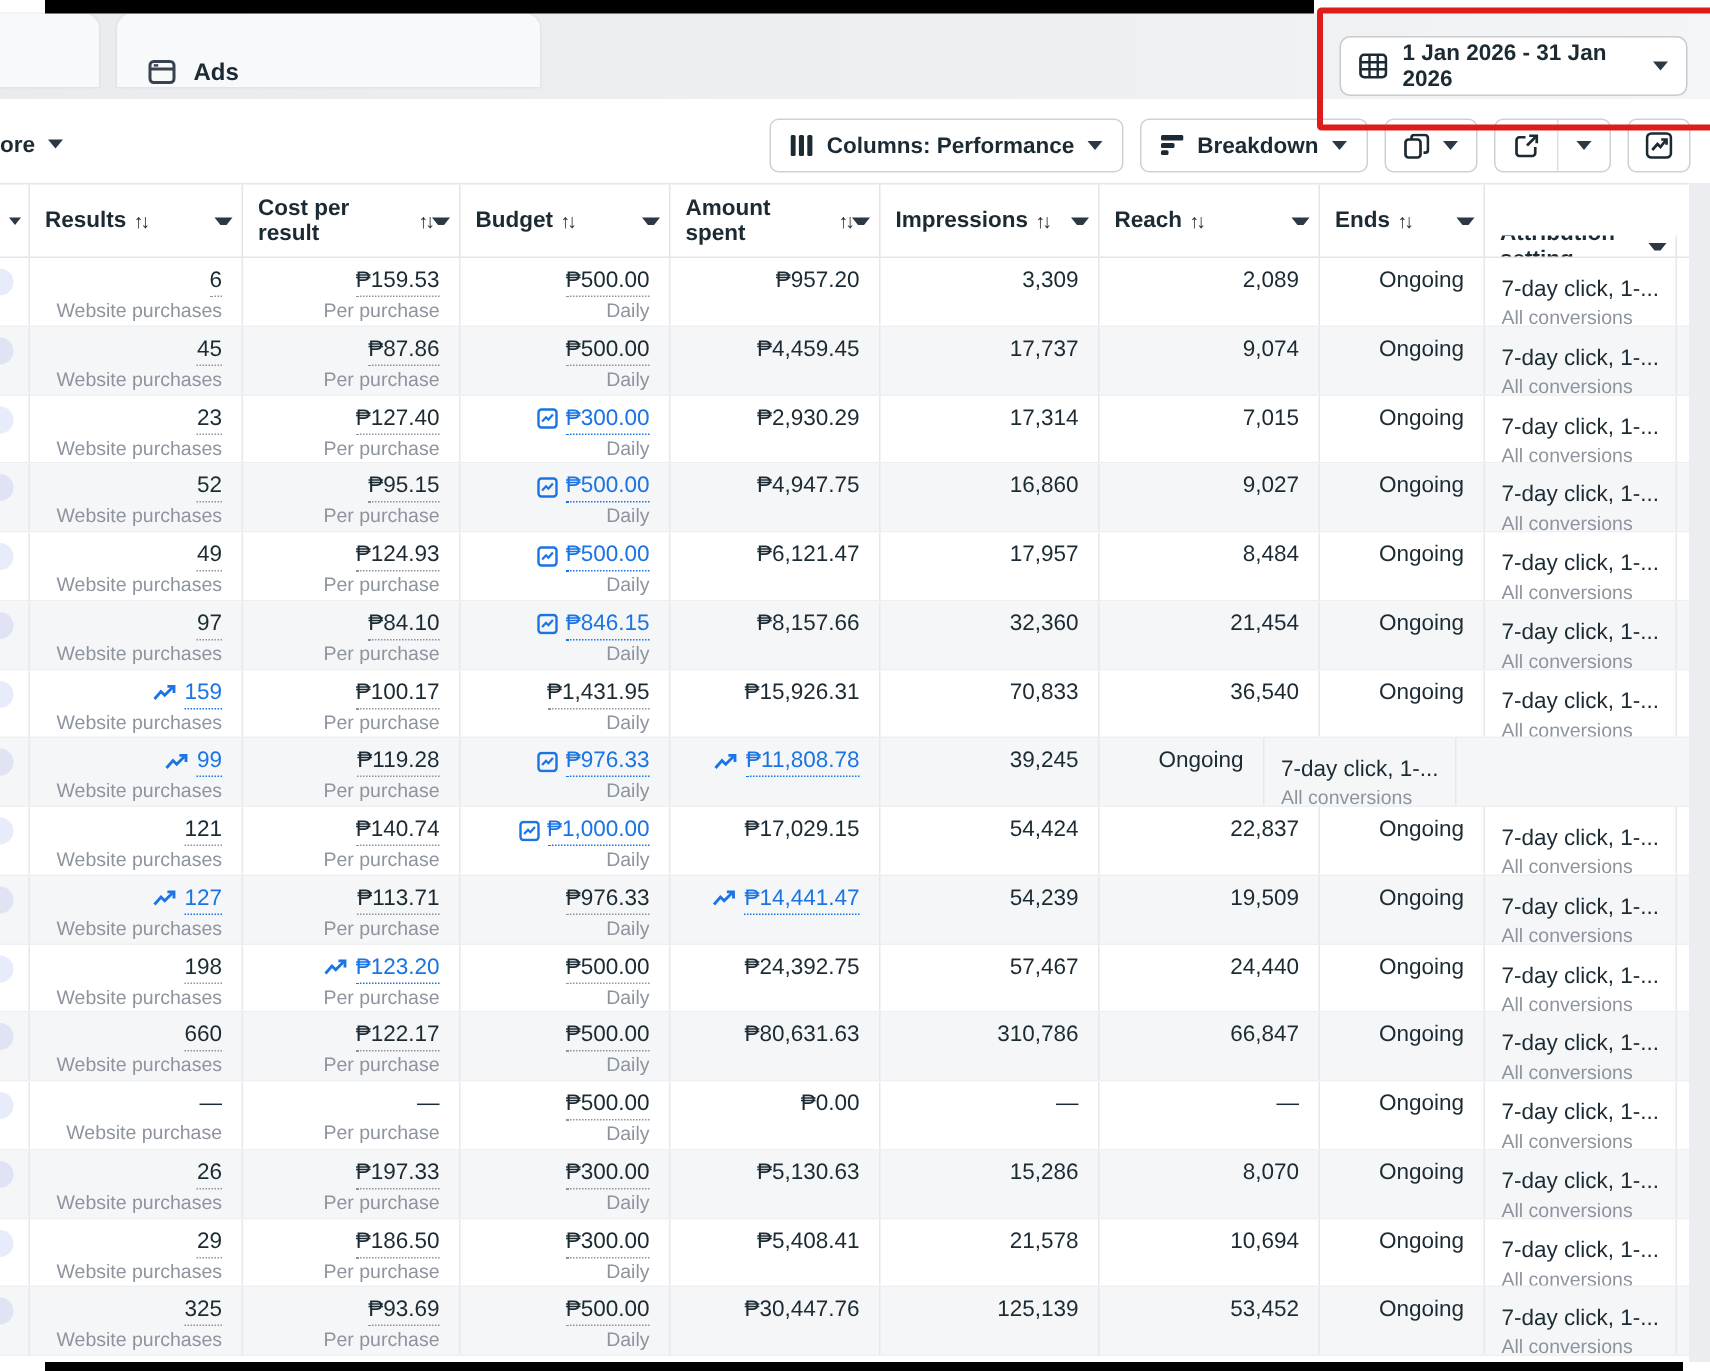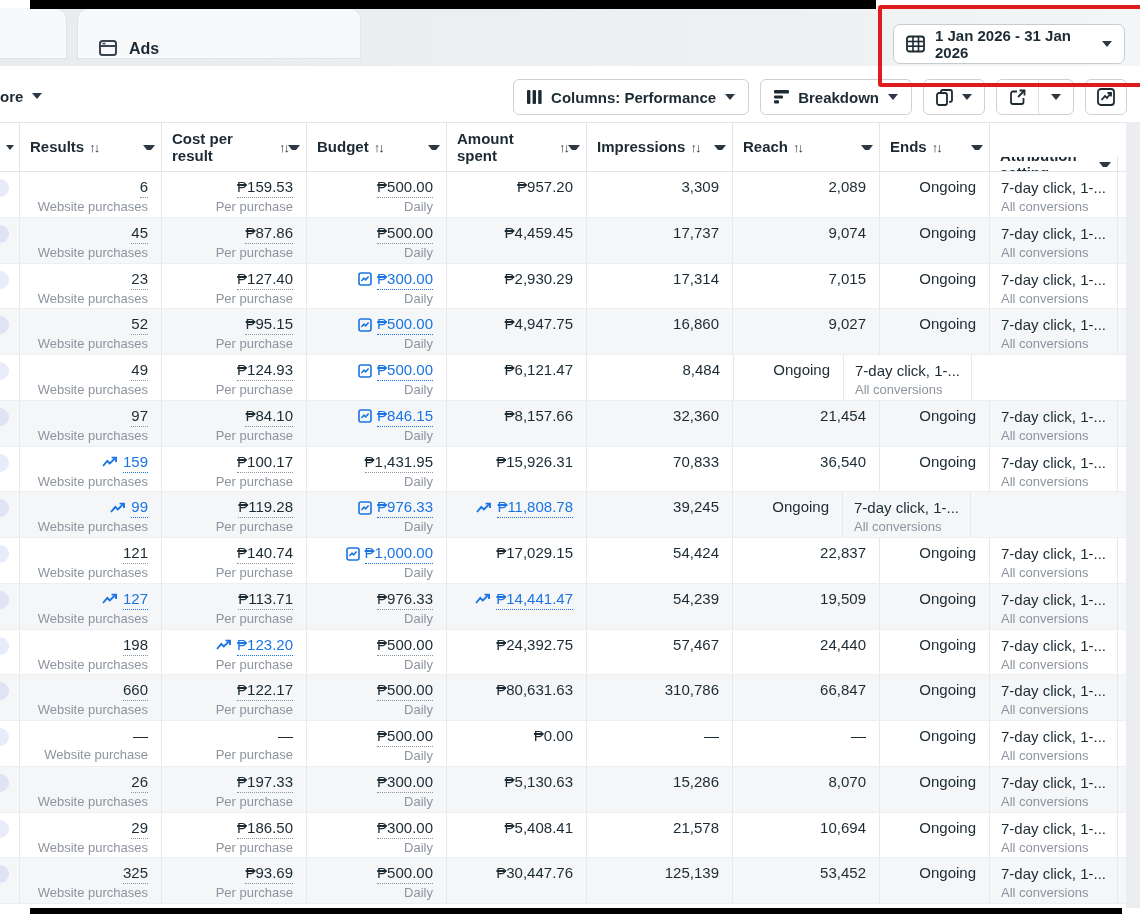--- a/index.html
+++ b/index.html
@@ -59,21 +59,21 @@
   .trow.alt{background:#f4f6f8;}
   .cell{box-sizing:border-box;border-right:1px solid #e6e8eb;padding:5px 13px 0 6px;
     display:flex;flex-direction:column;align-items:flex-end;overflow:hidden;}
   .cell.left{align-items:flex-start;padding-left:11px;}
   .cell.c0{padding:0;position:relative;}
   .vline{display:flex;align-items:center;gap:5px;font-size:15px;color:#1c2b33;line-height:20px;white-space:nowrap;}
   .vline .dotted{border-bottom:1px dotted #8d949e;}
   .vline.link{color:#1b74e4;}
   .vline.link .dotted{border-bottom:1px dotted #1b74e4;}
   .sub{font-size:13px;color:#8d949e;line-height:17px;white-space:nowrap;}
-  .attr1{font-size:15px;line-height:20px;margin-top:1px;white-space:nowrap;}
+  .attr1{font-size:15px;line-height:20px;margin-top:6px;white-space:nowrap;}
   .attr2{font-size:13px;color:#8d949e;line-height:17px;white-space:nowrap;}
   .edge-circle{position:absolute;left:-9px;top:7px;width:18px;height:18px;border-radius:50%;
     background:rgba(125,145,230,0.18);}
 
   .right-strip{position:absolute;left:1126px;top:122px;width:14px;height:786px;background:#ebedf0;}
   svg{display:block;flex:none;}
 </style>
 </head>
 <body>
 
@@ -450,20 +450,25 @@
               </svg>
               <span class="dotted">₱500.00</span>
             </div>
             <div class="sub">Daily</div>
           </div>
           <div class="cell c4 " style="width:140px">
             <div class="vline ">
               <span class="">₱6,121.47</span>
             </div>
           </div>
+          <div class="cell c5 " style="width:146px">
+            <div class="vline">
+              <span>17,957</span>
+            </div>
+          </div>
           <div class="cell c6 " style="width:147px">
             <div class="vline">
               <span>8,484</span>
             </div>
           </div>
           <div class="cell c7 " style="width:110px">
             <div class="vline">
               <span>Ongoing</span>
             </div>
           </div>

